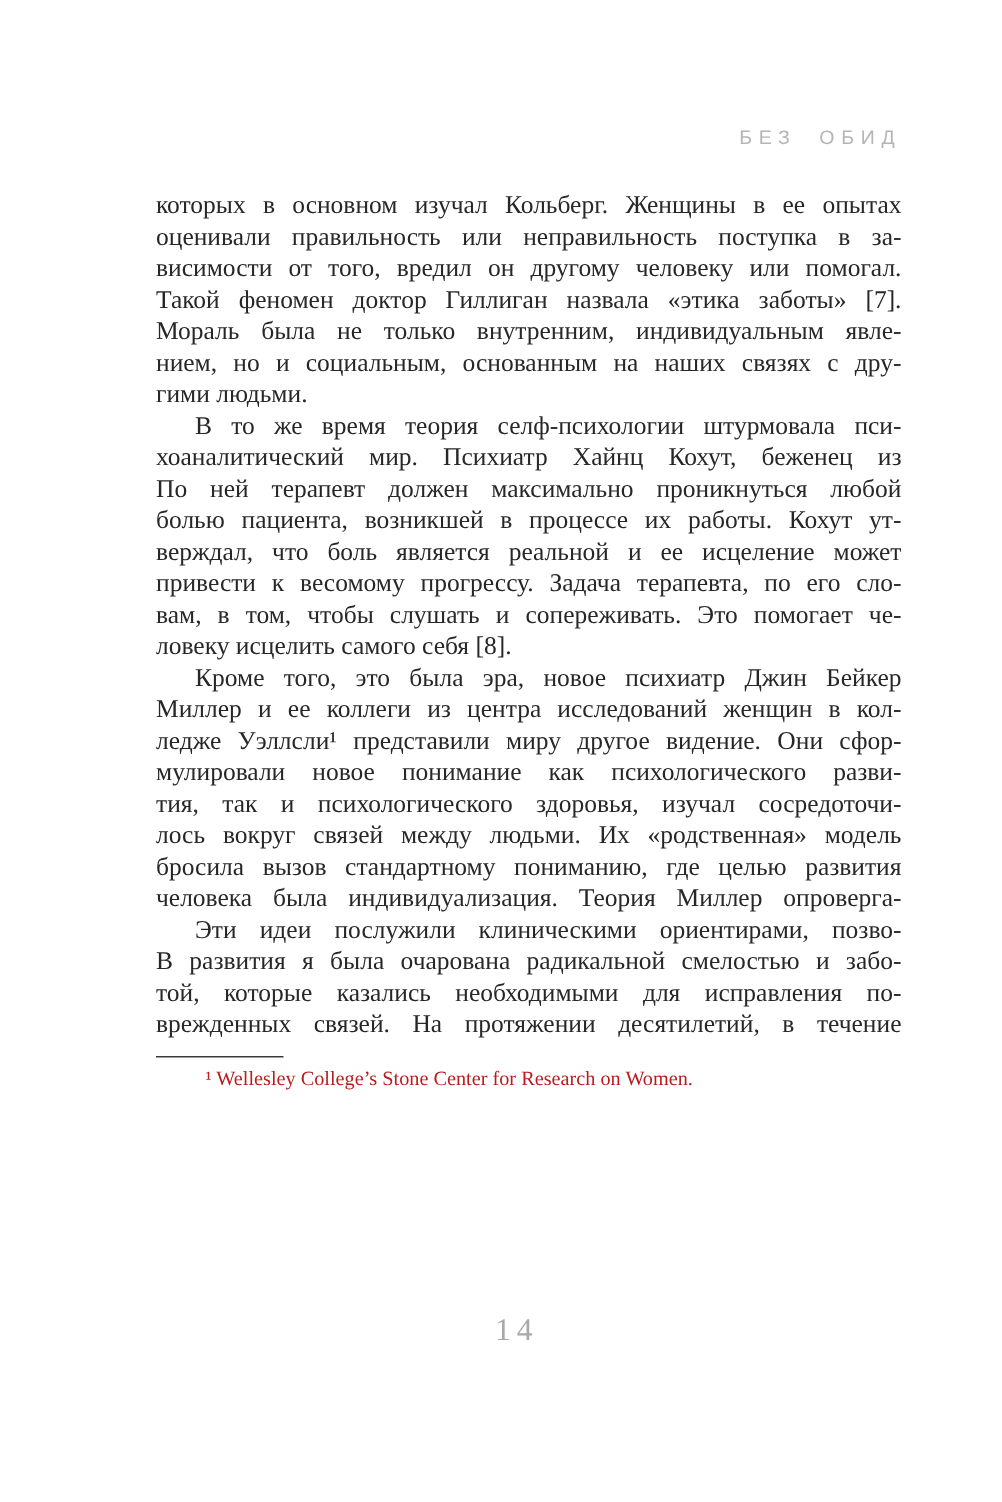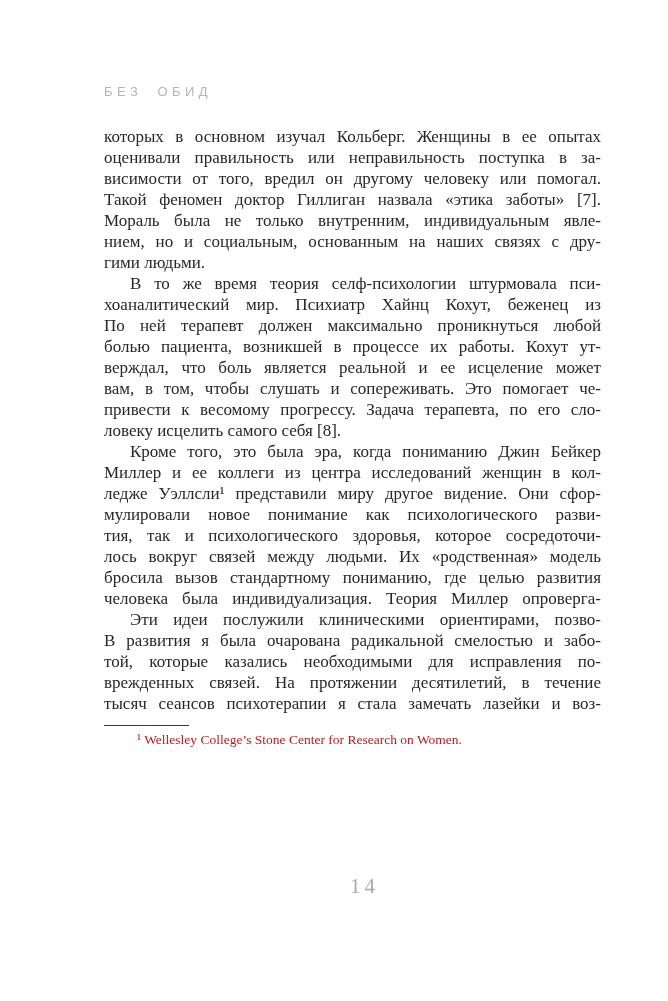--- a/index.html
+++ b/index.html
@@ -15,21 +15,21 @@
     overflow: hidden;
     font-family: "Liberation Serif", "DejaVu Serif", serif;
   }
   .column {
     position: absolute;
     left: 104px;
     top: 84px;
     width: 497px;
   }
   .running-header {
-    text-align: left;
+    text-align: right;
     font-family: "Liberation Sans", "DejaVu Sans", sans-serif;
     font-size: 13px;
     font-weight: 400;
     letter-spacing: 4.5px;
     word-spacing: 7px;
     color: #b5b5b5;
   }
   .body-text {
     margin-top: 27px;
     font-size: 17px;
@@ -54,21 +54,21 @@
   }
   .footnote {
     margin-top: 5px;
     font-size: 13.5px;
     line-height: 18px;
     color: #b91c1c;
     text-indent: 33px;
   }
   .page-number {
     position: absolute;
-    left: 116px;
+    left: 96px;
     top: 874px;
     width: 497px;
     text-align: center;
     font-size: 21px;
     letter-spacing: 4px;
     color: #a9a9a9;
   }
 </style>
 </head>
 <body>
@@ -87,40 +87,39 @@
           <div class="body-line">Мораль была не только внутренним, индивидуальным явле-</div>
           <div class="body-line">нием, но и социальным, основанным на наших связях с дру-</div>
           <div class="body-line last-line">гими людьми.</div>
         </div>
         <div class="body-paragraph">
           <div class="body-line indent-line">В то же время теория селф-психологии штурмовала пси-</div>
           <div class="body-line">хоаналитический мир. Психиатр Хайнц Кохут, беженец из</div>
           <div class="body-line">По ней терапевт должен максимально проникнуться любой</div>
           <div class="body-line">болью пациента, возникшей в процессе их работы. Кохут ут-</div>
           <div class="body-line">верждал, что боль является реальной и ее исцеление может</div>
+          <div class="body-line">привести к весомому прогрессу. Задача терапевта, по его сло-</div>
           <div class="body-line">вам, в том, чтобы слушать и сопереживать. Это помогает че-</div>
-          <div class="body-line">привести к весомому прогрессу. Задача терапевта, по его сло-</div>
           <div class="body-line last-line">ловеку исцелить самого себя [8].</div>
         </div>
         <div class="body-paragraph">
-          <div class="body-line indent-line">Кроме того, это была эра, когда пониманию Джин Бейкер</div>
+          <div class="body-line indent-line">Кроме того, это была эра, новое психиатр Джин Бейкер</div>
           <div class="body-line">Миллер и ее коллеги из центра исследований женщин в кол-</div>
           <div class="body-line">ледже Уэллсли¹ представили миру другое видение. Они сфор-</div>
           <div class="body-line">мулировали новое понимание как психологического разви-</div>
-          <div class="body-line">тия, так и психологического здоровья, которое сосредоточи-</div>
+          <div class="body-line">тия, так и психологического здоровья, изучал сосредоточи-</div>
           <div class="body-line">лось вокруг связей между людьми. Их «родственная» модель</div>
           <div class="body-line">бросила вызов стандартному пониманию, где целью развития</div>
           <div class="body-line">человека была индивидуализация. Теория Миллер опроверга-</div>
         </div>
         <div class="body-paragraph">
           <div class="body-line indent-line">Эти идеи послужили клиническими ориентирами, позво-</div>
           <div class="body-line">В развития я была очарована радикальной смелостью и забо-</div>
           <div class="body-line">той, которые казались необходимыми для исправления по-</div>
           <div class="body-line">врежденных связей. На протяжении десятилетий, в течение</div>
-          <div class="body-line">тысяч сеансов психотерапии я стала замечать лазейки и воз-</div>
         </div>
       </div>
 
     <div class="footnote-rule"></div>
 
     <div class="footnote">
       <span>¹</span>
       <span>Wellesley College’s Stone Center for Research on Women.</span>
     </div>
 

